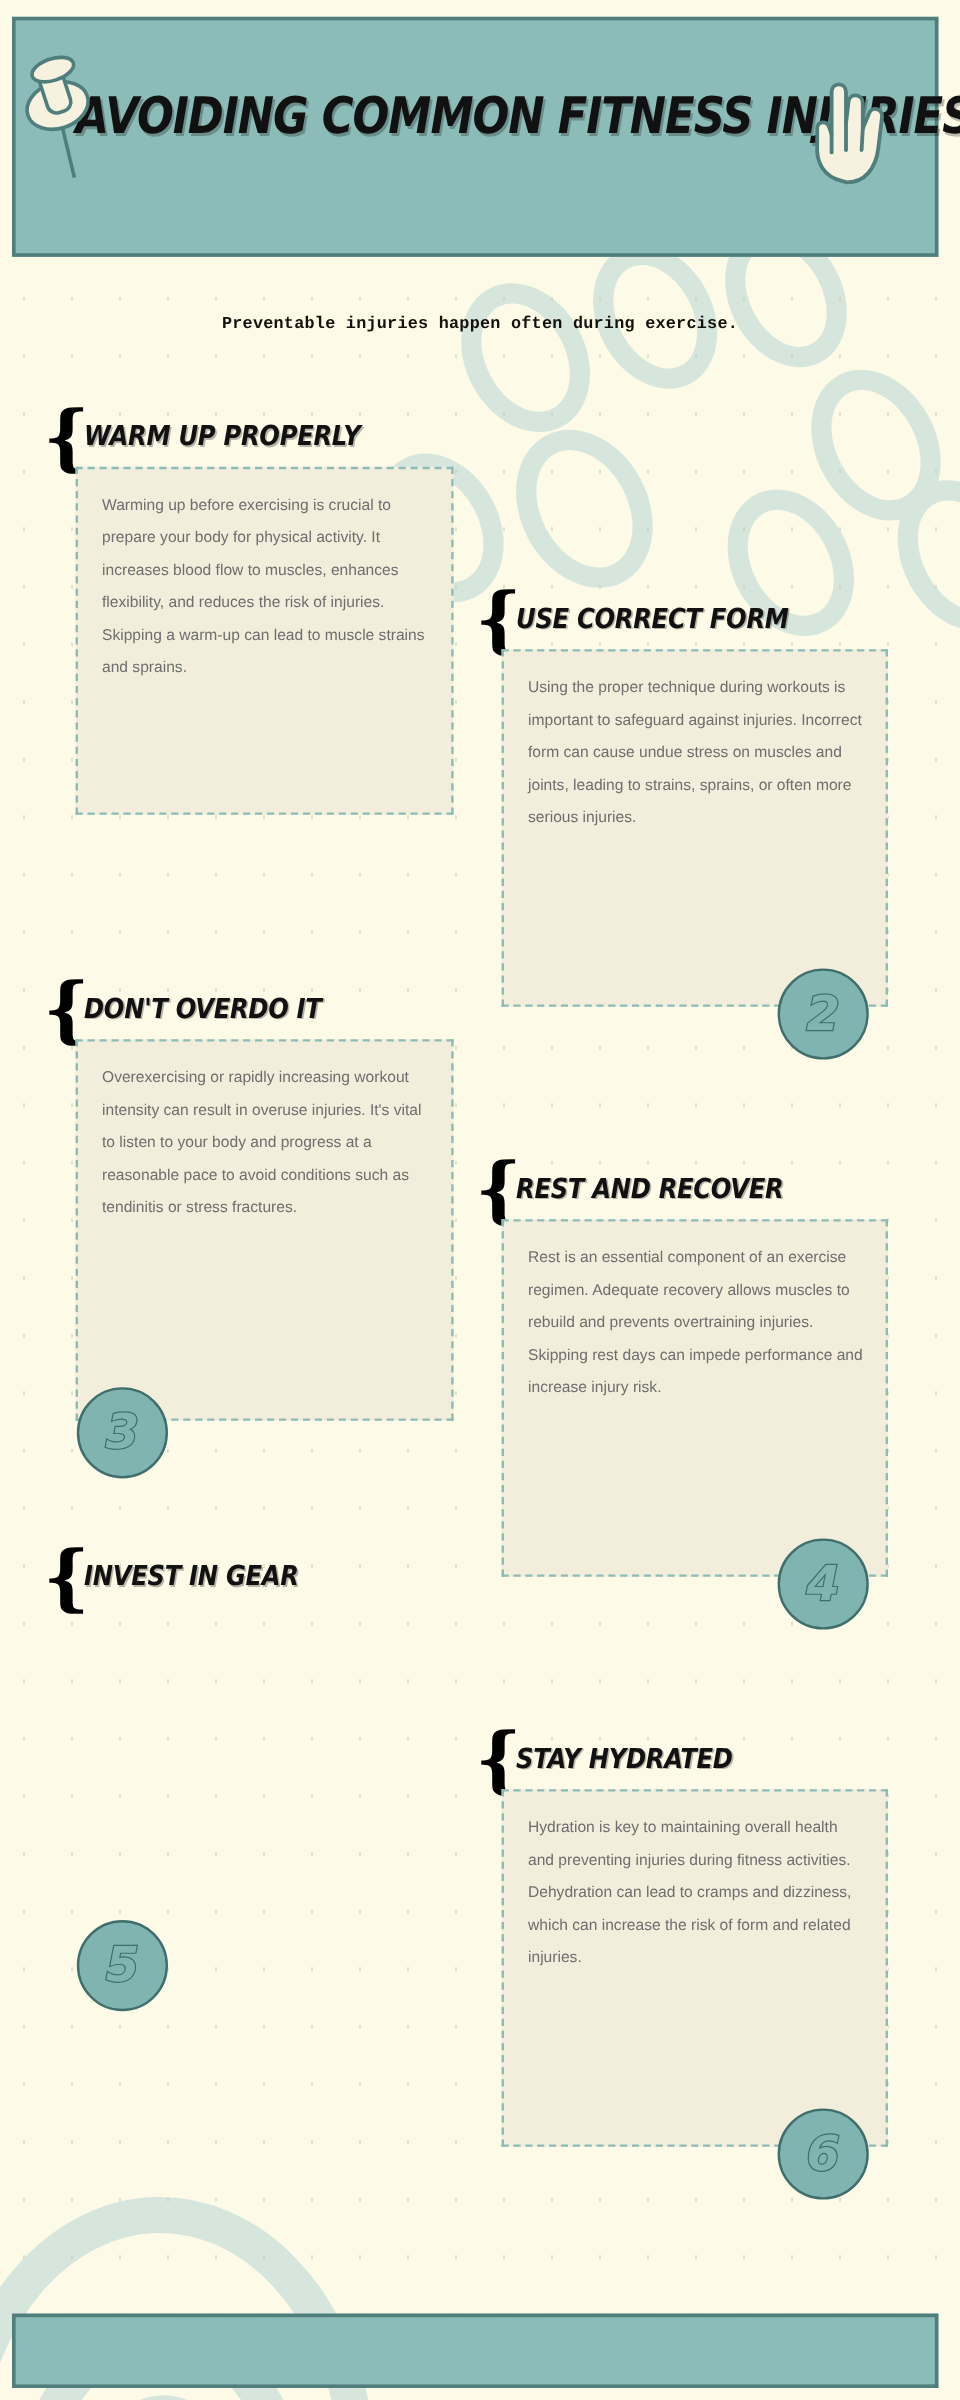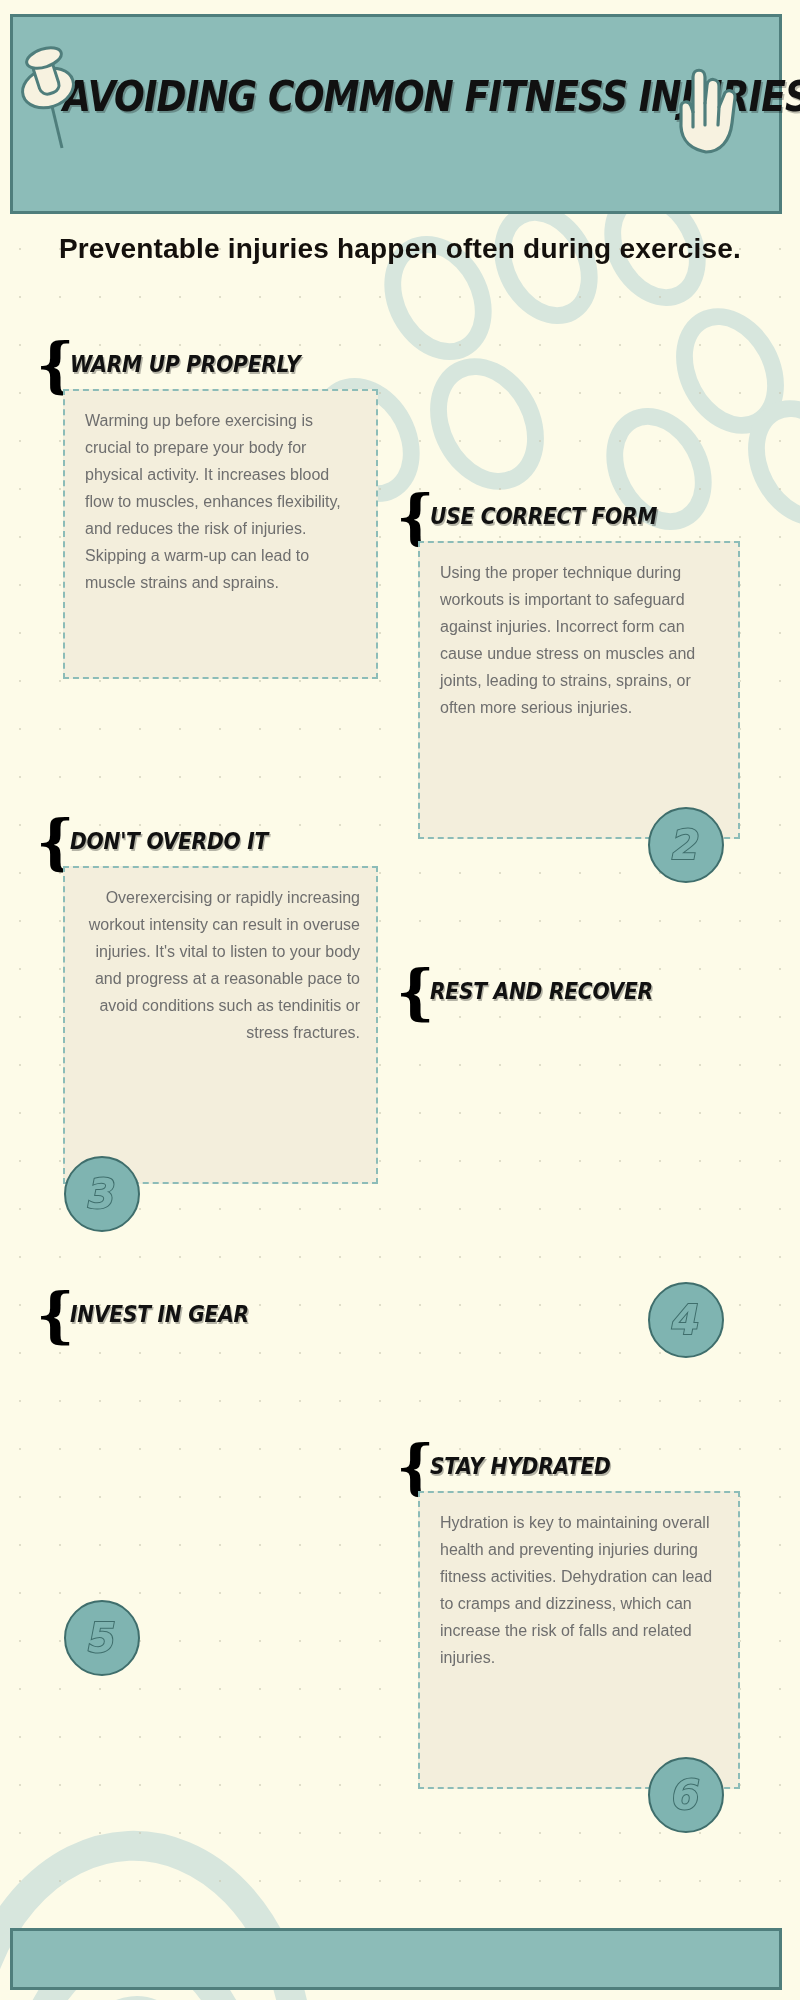--- a/index.html
+++ b/index.html
@@ -41,23 +41,23 @@
     font-size:42px;letter-spacing:-1px;
     color:#111;white-space:nowrap;
     transform:scaleX(.86);transform-origin:left center;
     text-shadow:2px 2px 0 rgba(0,0,0,.25);
   }
   .pin-icon{position:absolute;left:18px;top:40px;width:70px;height:110px;z-index:6;}
   .hand-icon{position:absolute;left:672px;top:55px;width:78px;height:100px;z-index:6;}
 
   
   .subtitle{
-    position:absolute;left:0;top:233px;width:800px;text-align:center;
-    font-family:Liberation Sans, sans-serif;
-    font-size:28px;font-weight:600;color:#14100c;
+    position:absolute;left:0;top:262px;width:800px;text-align:center;
+    font-family:Liberation Mono, monospace;
+    font-size:14px;font-weight:600;color:#14100c;
     letter-spacing:.2px;z-index:3;
   }
 
   
   .tip{position:absolute;z-index:3;}
   .tip-head{position:relative;height:44px;white-space:nowrap;}
   .brace{
     position:absolute;left:0;top:-10px;
     font-family:"DejaVu Serif",serif;
     font-size:60px;font-weight:bold;color:#000;
@@ -73,21 +73,21 @@
   }
   .tip-box{
     position:relative;
     background:#F3EEDC;
     border:2px dashed #8CBCB8;
     box-sizing:border-box;
   }
   .tip-text{
     position:absolute;left:20px;top:16px;right:16px;
     font-family:"Liberation Sans",sans-serif;
-    font-size:16px;line-height:27px;color:#6E6E6E;
+    font-size:13px;line-height:27px;color:#6E6E6E;
   }
   .badge{
     position:absolute;width:72px;height:72px;border-radius:50%;
     background:#7FB4B1;border:2.5px solid #3F6E6C;
     z-index:5;
   }
   .badge-num{
     position:absolute;inset:0;
     display:flex;align-items:center;justify-content:center;
     font-family:"DejaVu Sans",sans-serif;
@@ -177,33 +177,36 @@
     <div class="badge" style="left:252px;top:310px;">
       <div class="badge-num">2</div>
     </div>
   </div>
 
   <div class="tip" style="left:36px;top:822px;width:340px;">
     <div class="tip-head">
       <span class="brace">{</span>
       <span class="tip-title">DON'T OVERDO IT</span>
     </div>
-    <div class="tip-box" style="width:315px;height:318px;margin-left:27px;text-align:right;">
+    <div class="tip-box" style="width:315px;height:318px;margin-left:27px;">
       <div class="tip-text">Overexercising or rapidly increasing workout intensity can result in overuse injuries. It's vital to listen to your body and progress at a reasonable pace to avoid conditions such as tendinitis or stress fractures.</div>
     </div>
     <div class="badge" style="left:28px;top:334px;">
       <div class="badge-num">3</div>
     </div>
   </div>
 
   <div class="tip" style="left:396px;top:972px;width:350px;">
     <div class="tip-head">
       <span class="brace">{</span>
       <span class="tip-title">REST AND RECOVER</span>
     </div>
+    <div class="tip-box" style="width:322px;height:298px;margin-left:22px;">
+      <div class="tip-text">Rest is an essential component of an exercise regimen. Adequate recovery allows muscles to rebuild and prevents overtraining injuries. Skipping rest days can impede performance and increase injury risk.</div>
+    </div>
     <div class="badge" style="left:252px;top:310px;">
       <div class="badge-num">4</div>
     </div>
   </div>
 
   <div class="tip" style="left:36px;top:1295px;width:340px;">
     <div class="tip-head">
       <span class="brace">{</span>
       <span class="tip-title">INVEST IN GEAR</span>
     </div>
@@ -211,21 +214,21 @@
       <div class="badge-num">5</div>
     </div>
   </div>
 
   <div class="tip" style="left:396px;top:1447px;width:350px;">
     <div class="tip-head">
       <span class="brace">{</span>
       <span class="tip-title">STAY HYDRATED</span>
     </div>
     <div class="tip-box" style="width:322px;height:298px;margin-left:22px;">
-      <div class="tip-text">Hydration is key to maintaining overall health and preventing injuries during fitness activities. Dehydration can lead to cramps and dizziness, which can increase the risk of falls and related injuries.</div>
+      <div class="tip-text">Hydration is key to maintaining overall health and preventing injuries during fitness activities. Dehydration can lead to cramps and dizziness, which can increase the risk of form and related injuries.</div>
     </div>
     <div class="badge" style="left:252px;top:310px;">
       <div class="badge-num">6</div>
     </div>
   </div>
 
   <div class="footer"></div>
 
 </div>
 

